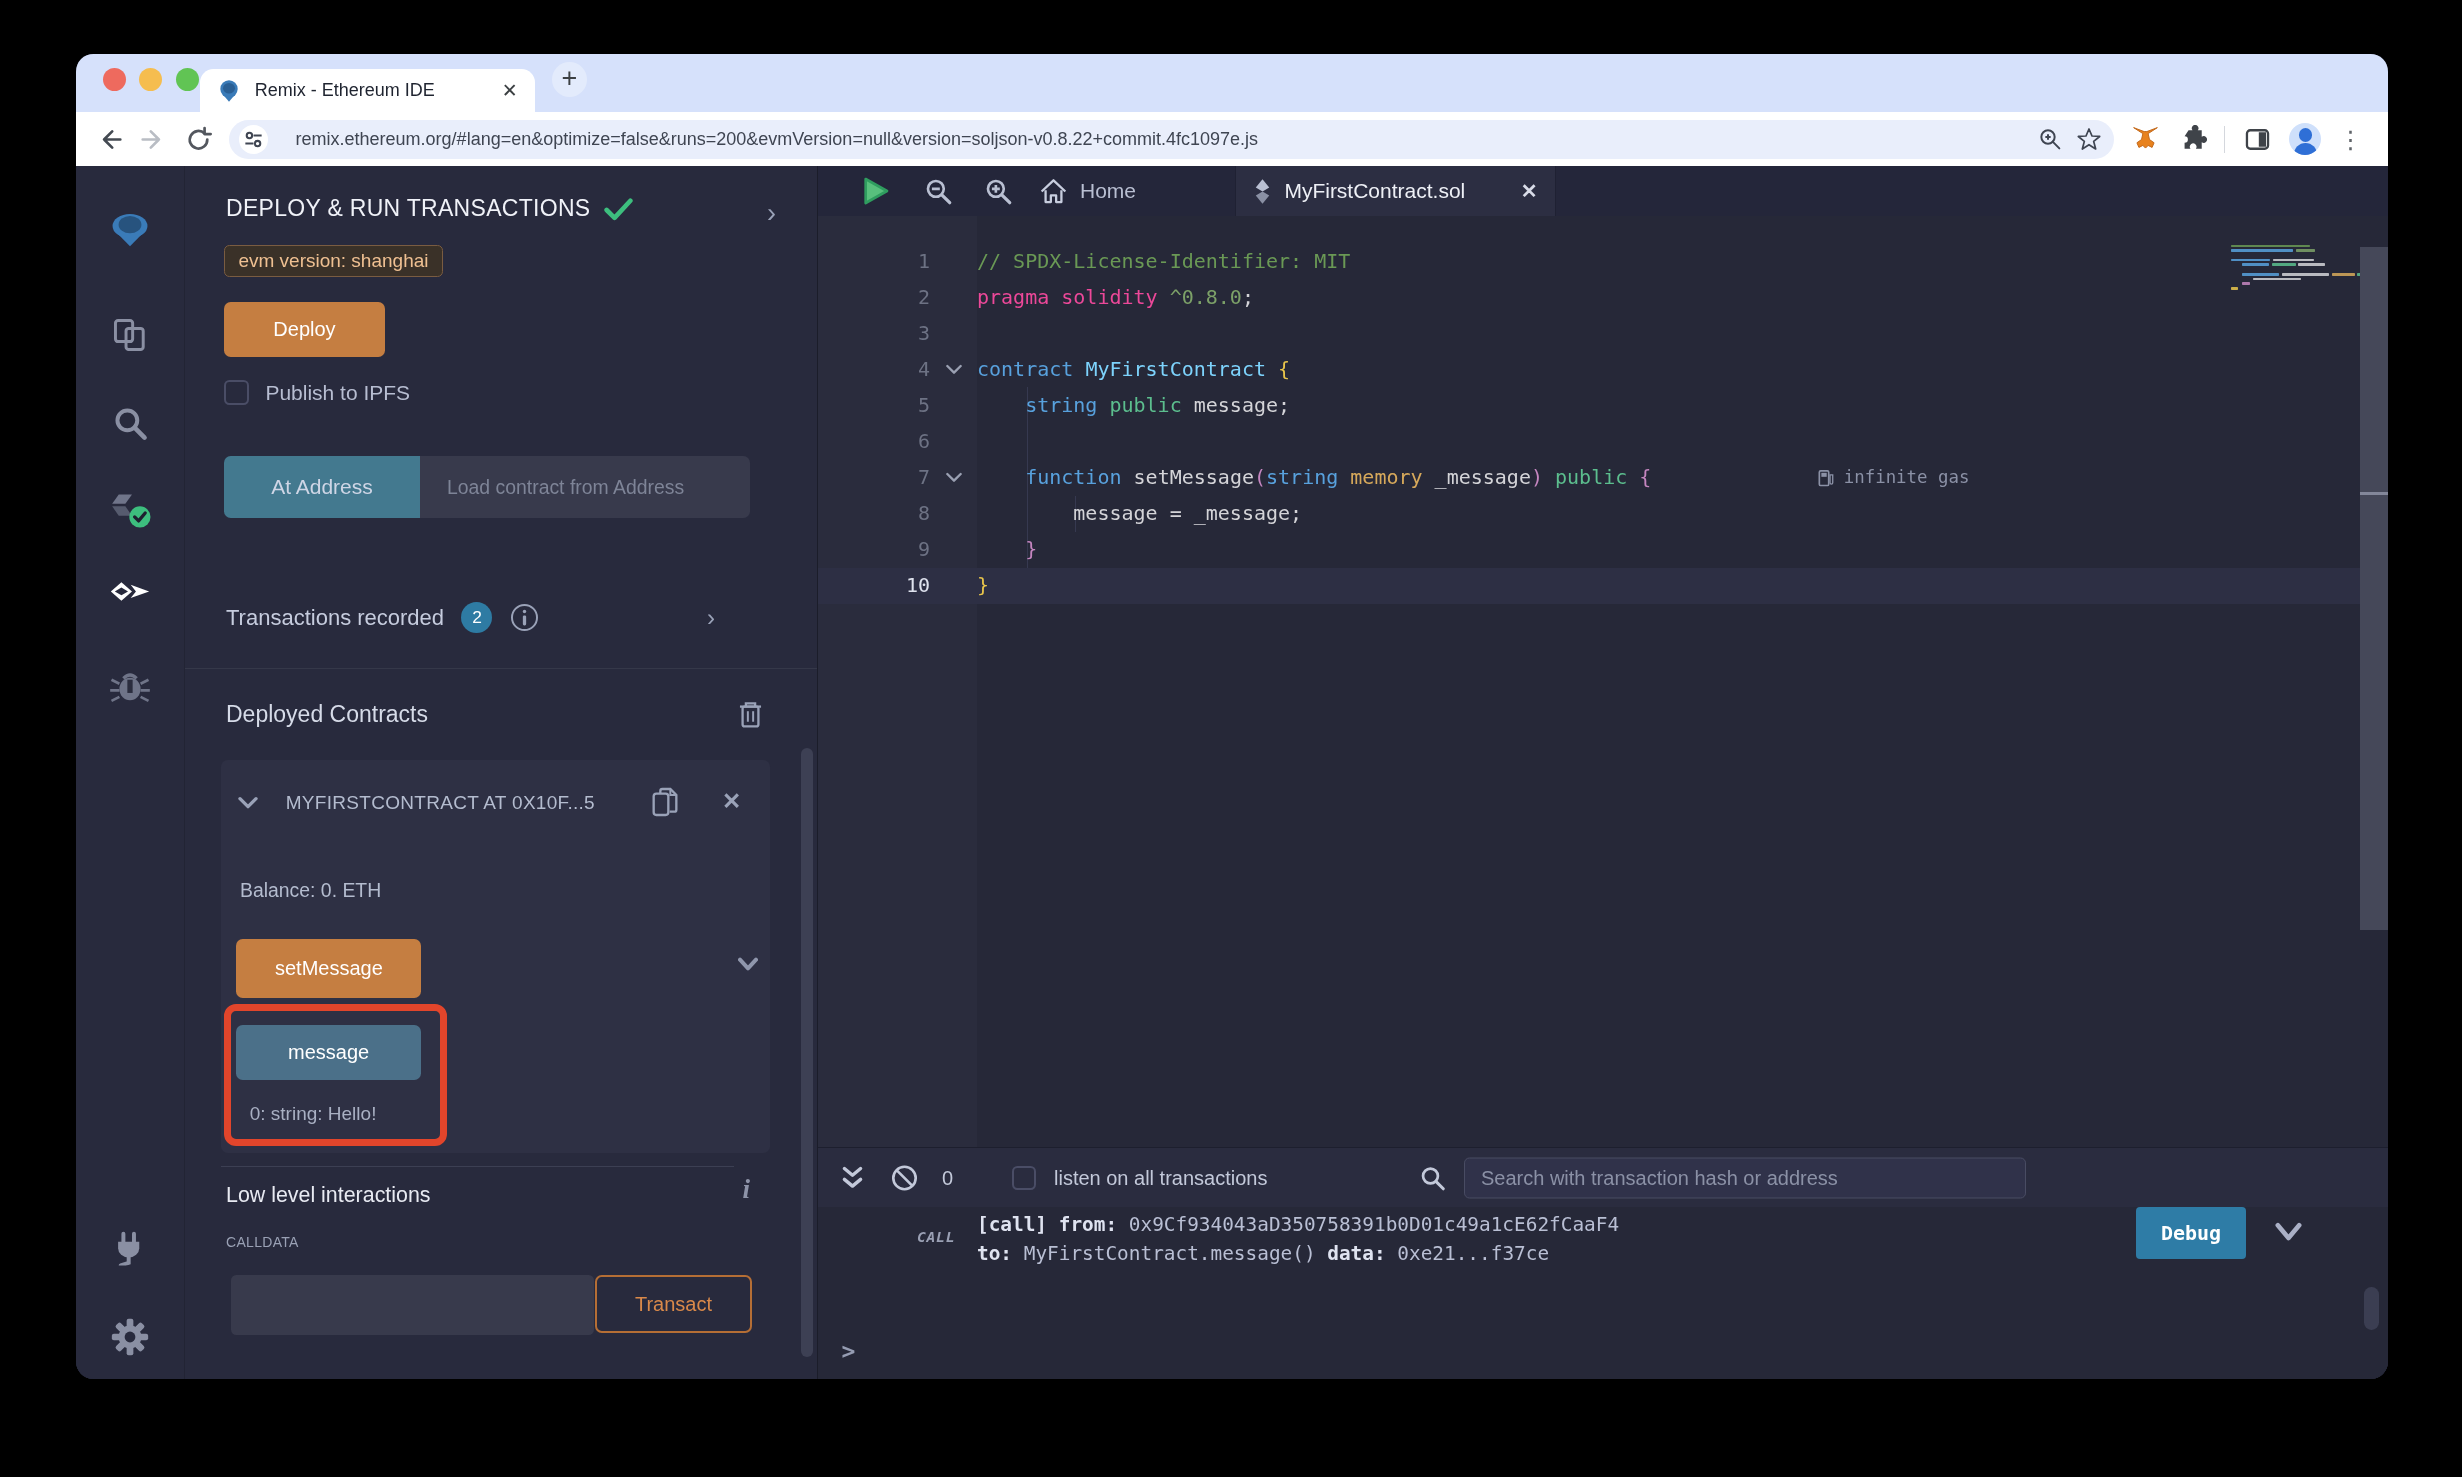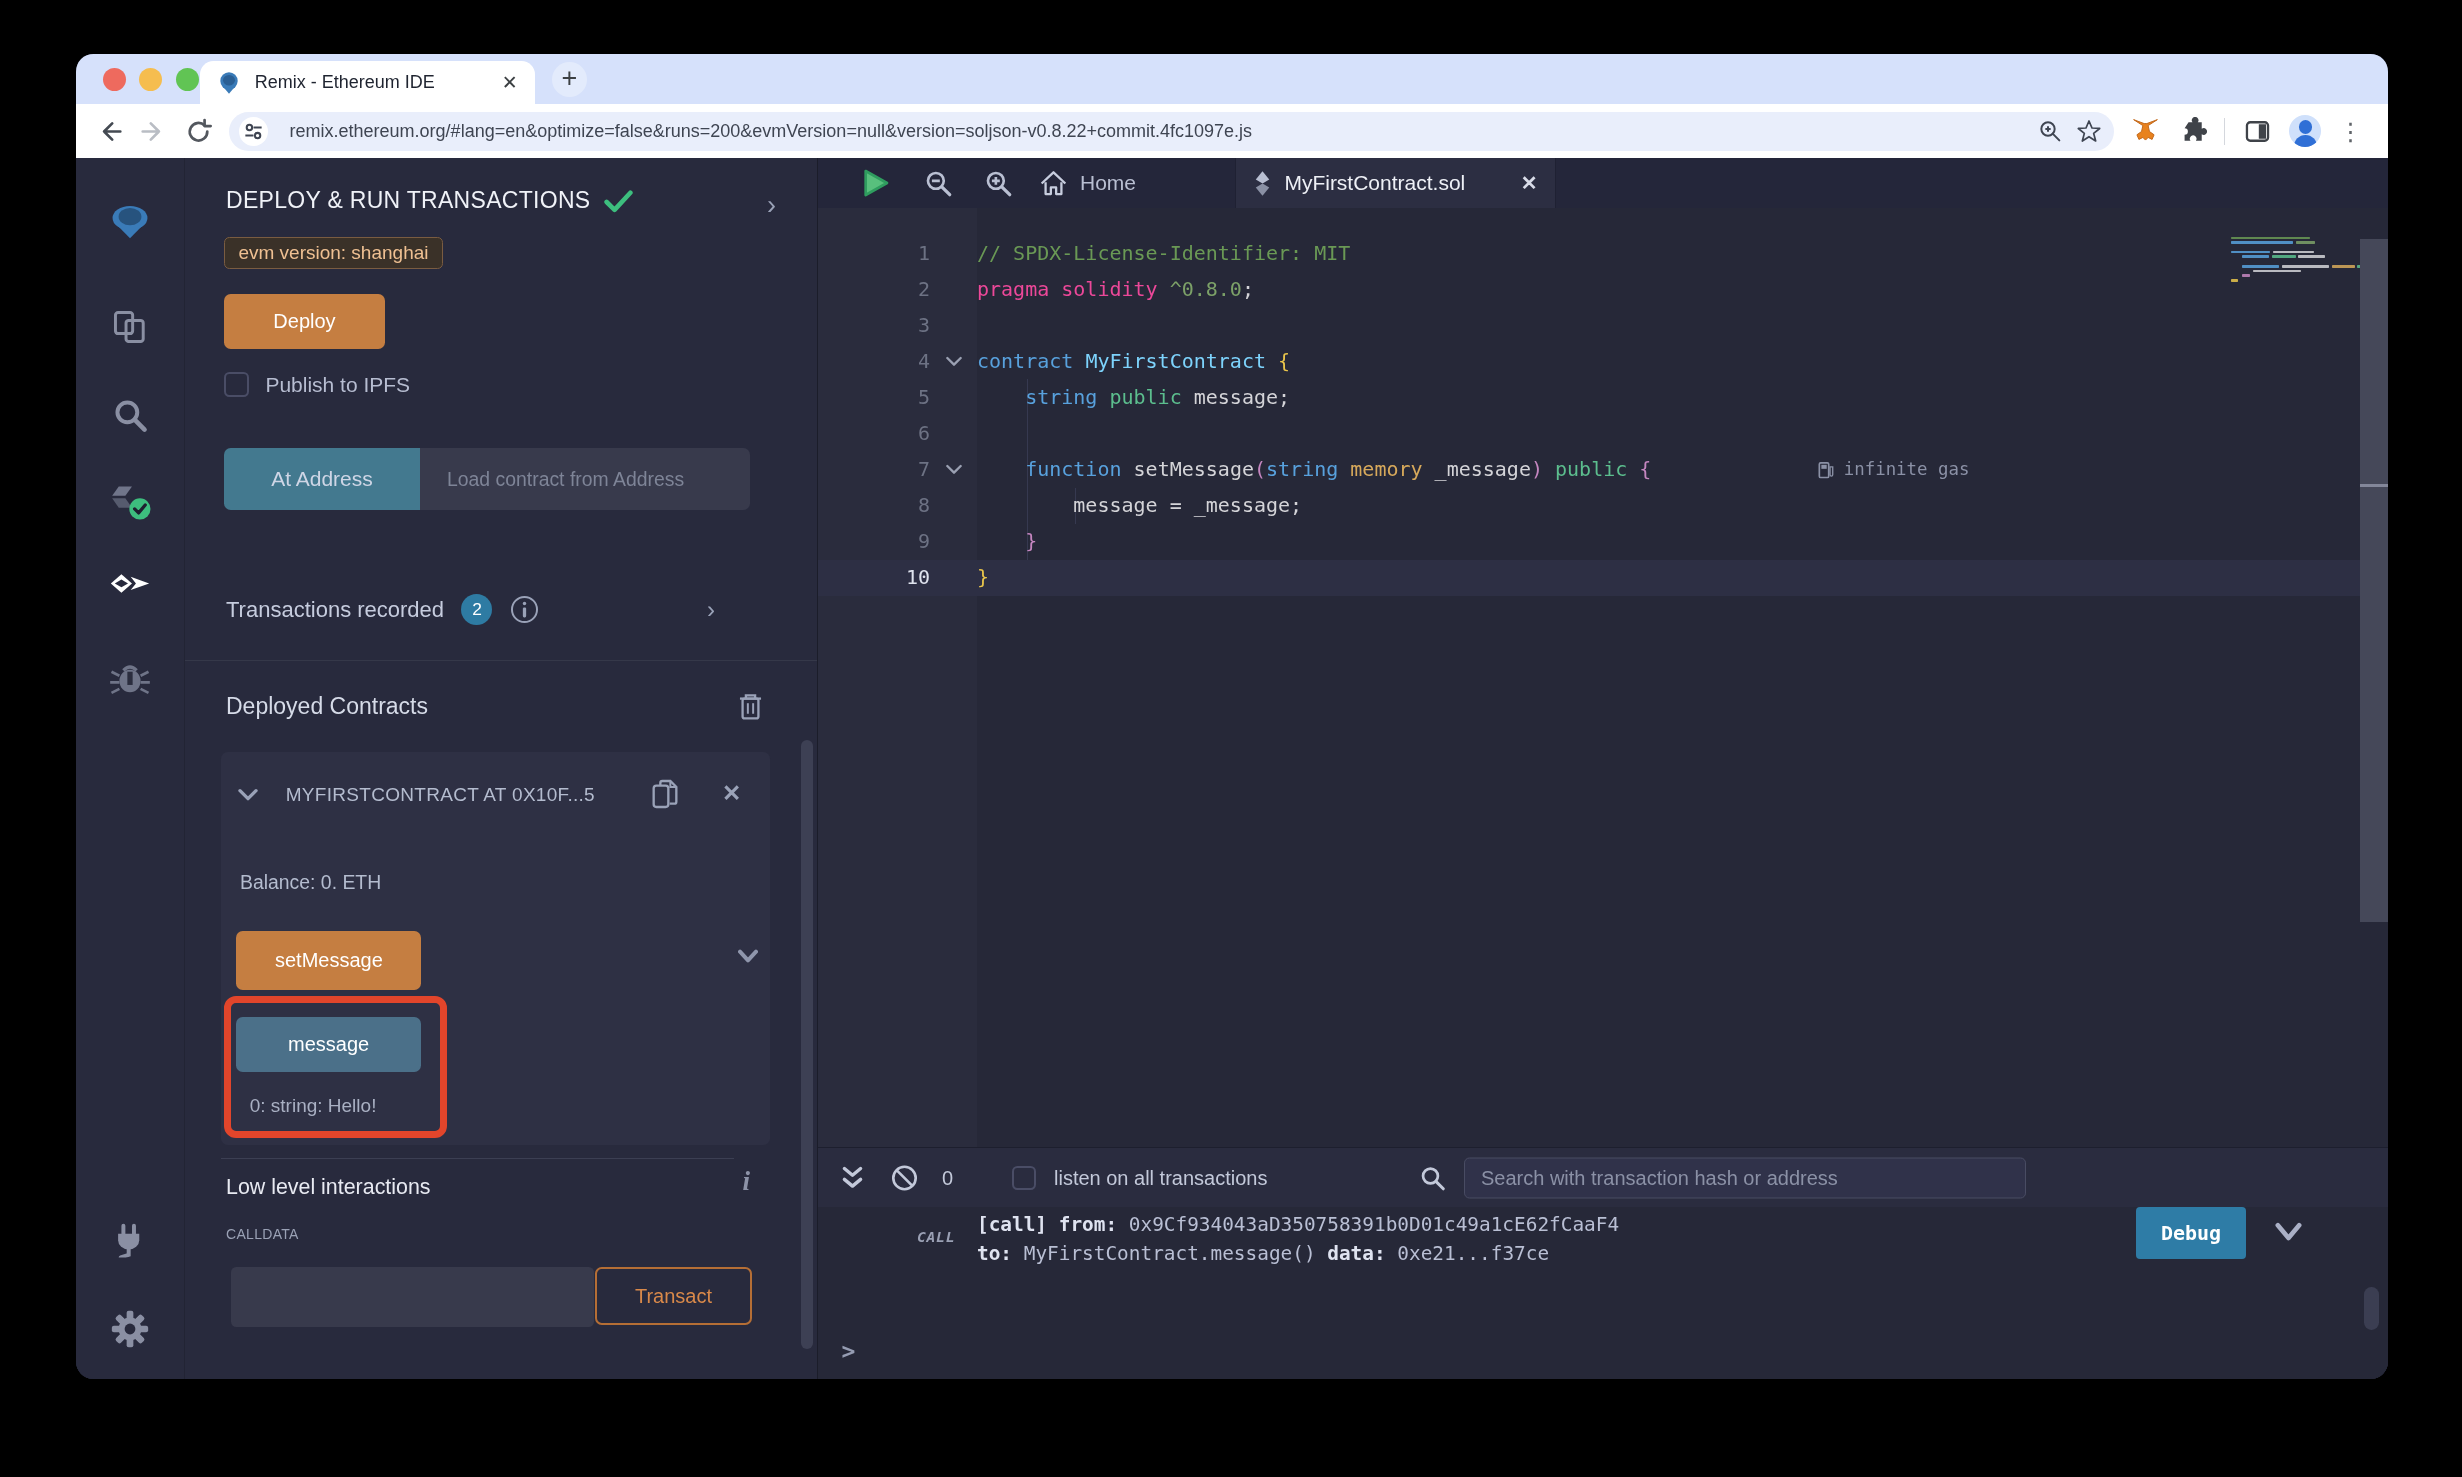--- a/index.html
+++ b/index.html
@@ -1,33 +1,33 @@
 <!DOCTYPE html>
 <html style="--accent-orange: #C57E41; --accent-teal: #43798F; --accent-slate: #4B7089; --accent-blue: #2E7CA6; --highlight-red: #E2452B; --badge-blue: #2E7BA3; --green-check: #3DBE7E;font-size:10.7px"><head>
 <meta charset="utf-8">
 <style>
   html,body{margin:0;padding:0;background:#000;}
   .screen{position:relative;width:2462px;height:1477px;background:#000;font-family:"Liberation Sans",sans-serif;overflow:hidden;}
   .window{position:absolute;left:76px;top:54px;width:2312px;height:1325px;border-radius:17.4px;overflow:hidden;display:flex;flex-direction:column;background:#262838;}
 
   
-  .tabstrip{position:relative;height:50px;background:#d6e1fb;flex:0 0 auto;}
+  .tabstrip{position:relative;height:58px;background:#d6e1fb;flex:0 0 auto;}
   .traffic{position:absolute;top:14px;left:27px;display:flex;gap:13.4px;}
   .tl{width:23px;height:23px;border-radius:50%;}
   .tl.red{background:#ee6a5e;} .tl.yellow{background:#f5bd4f;} .tl.green{background:#61c454;}
   .btab{position:absolute;left:124px;bottom:0;width:335px;height:43px;background:#fff;border-radius:13.4px 13.4px 0 0;display:flex;align-items:center;padding:0 17.4px;box-sizing:border-box;}
   .btab .fav{width:24px;height:24px;flex:0 0 auto;}
   .btab .ttl{margin-left:13.4px;font-size:18px;color:#1f2430;white-space:nowrap;overflow:hidden;flex:1;}
   .btab .closex{font-size:19px;color:#3c4043;margin-left:9.4px;}
   .newtab{position:absolute;left:476px;top:8px;width:35px;height:35px;border-radius:50%;background:#e3ebfc;color:#3c4043;font-size:27px;line-height:33px;text-align:center;}
   .toolbar{height:54px;background:#ffffff;display:flex;align-items:center;padding:0 25.4px 0 20px;gap:17.4px;flex:0 0 auto;}
   .navic{width:27px;height:27px;flex:0 0 auto;}
   .urlpill{flex:1;height:39px;background:#e9eefb;border-radius:20px;display:flex;align-items:center;padding:0 13.4px 0 9.4px;min-width:0;}
   .siteic{width:29px;height:29px;border-radius:50%;background:#fff;display:flex;align-items:center;justify-content:center;flex:0 0 auto;}
-  .urltext{margin-left:22px;font-size:18px;color:#3f4552;white-space:nowrap;overflow:hidden;flex:1;}
+  .urltext{margin-left:28px;font-size:18px;color:#3f4552;white-space:nowrap;overflow:hidden;flex:1;}
   .pillic{width:24px;height:24px;margin-left:14.7px;flex:0 0 auto;}
   .extic{width:29px;height:29px;flex:0 0 auto;}
   .vsep{width:1.3px;height:27px;background:#d4d7dd;flex:0 0 auto;}
   .avatar{width:32px;height:32px;border-radius:50%;background:#cfe0fb;position:relative;flex:0 0 auto;overflow:hidden;}
   .avatar .hd{position:absolute;left:9.4px;top:5.4px;width:13.4px;height:13.4px;border-radius:50%;background:#2f6fd6;}
   .avatar .bd{position:absolute;left:4.7px;top:20px;width:23px;height:14.7px;border-radius:11.4px 11.4px 0 0;background:#2f6fd6;}
   .dots{font-size:24px;color:#5f6368;line-height:29px;}
 
   
   .app{flex:1;display:flex;min-height:0;background:#282a3d;}

